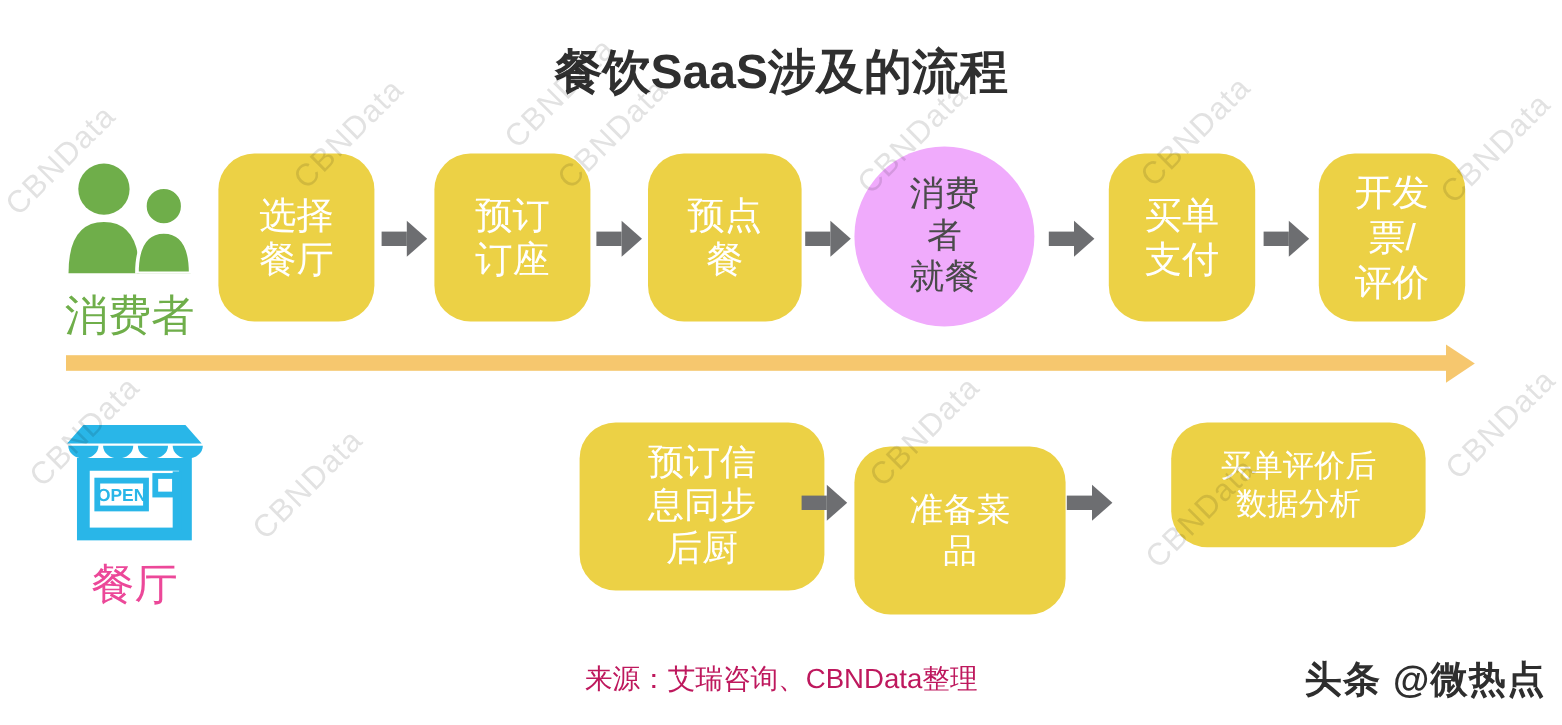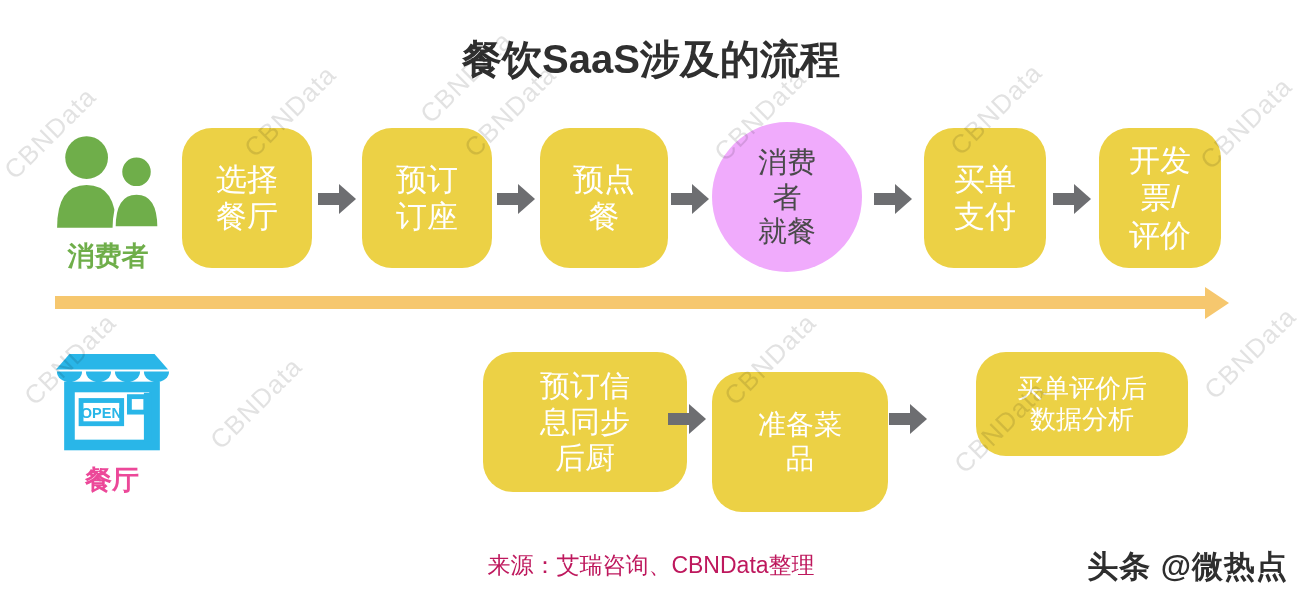--- a/index.html
+++ b/index.html
@@ -39,21 +39,21 @@
     border-left:17px solid #6D6E71;border-top:15px solid transparent;border-bottom:15px solid transparent;
   }
   
   .lane-arrow-body{position:absolute;left:55px;top:296px;width:1150px;height:13px;background:#F6C76E;z-index:1;}
   .lane-arrow-head{
     position:absolute;left:1205px;top:287px;width:0;height:0;z-index:1;
     border-left:24px solid #F6C76E;border-top:16px solid transparent;border-bottom:16px solid transparent;
   }
   
   .actor{position:absolute;text-align:center;z-index:2;}
-  .actor .lbl{font-size:27px;font-weight:700;margin-top:6px;}
+  .actor .lbl{font-size:36px;font-weight:400;margin-top:6px;}
   .actor-consumer{left:38px;top:134px;width:140px;color:#6FAE4A;}
   .actor-restaurant{left:42px;top:350px;width:140px;color:#ec4899;}
   
   .source{
     position:absolute;top:550px;left:0;width:100%;text-align:center;
     font-size:23px;color:#be185d;z-index:2;
   }
   .credit{
     position:absolute;top:546px;right:14px;font-size:31px;font-weight:700;color:#2e2e2e;
     text-shadow:2px 2px 0 rgba(255,255,255,.95),-1px -1px 0 rgba(255,255,255,.7);

